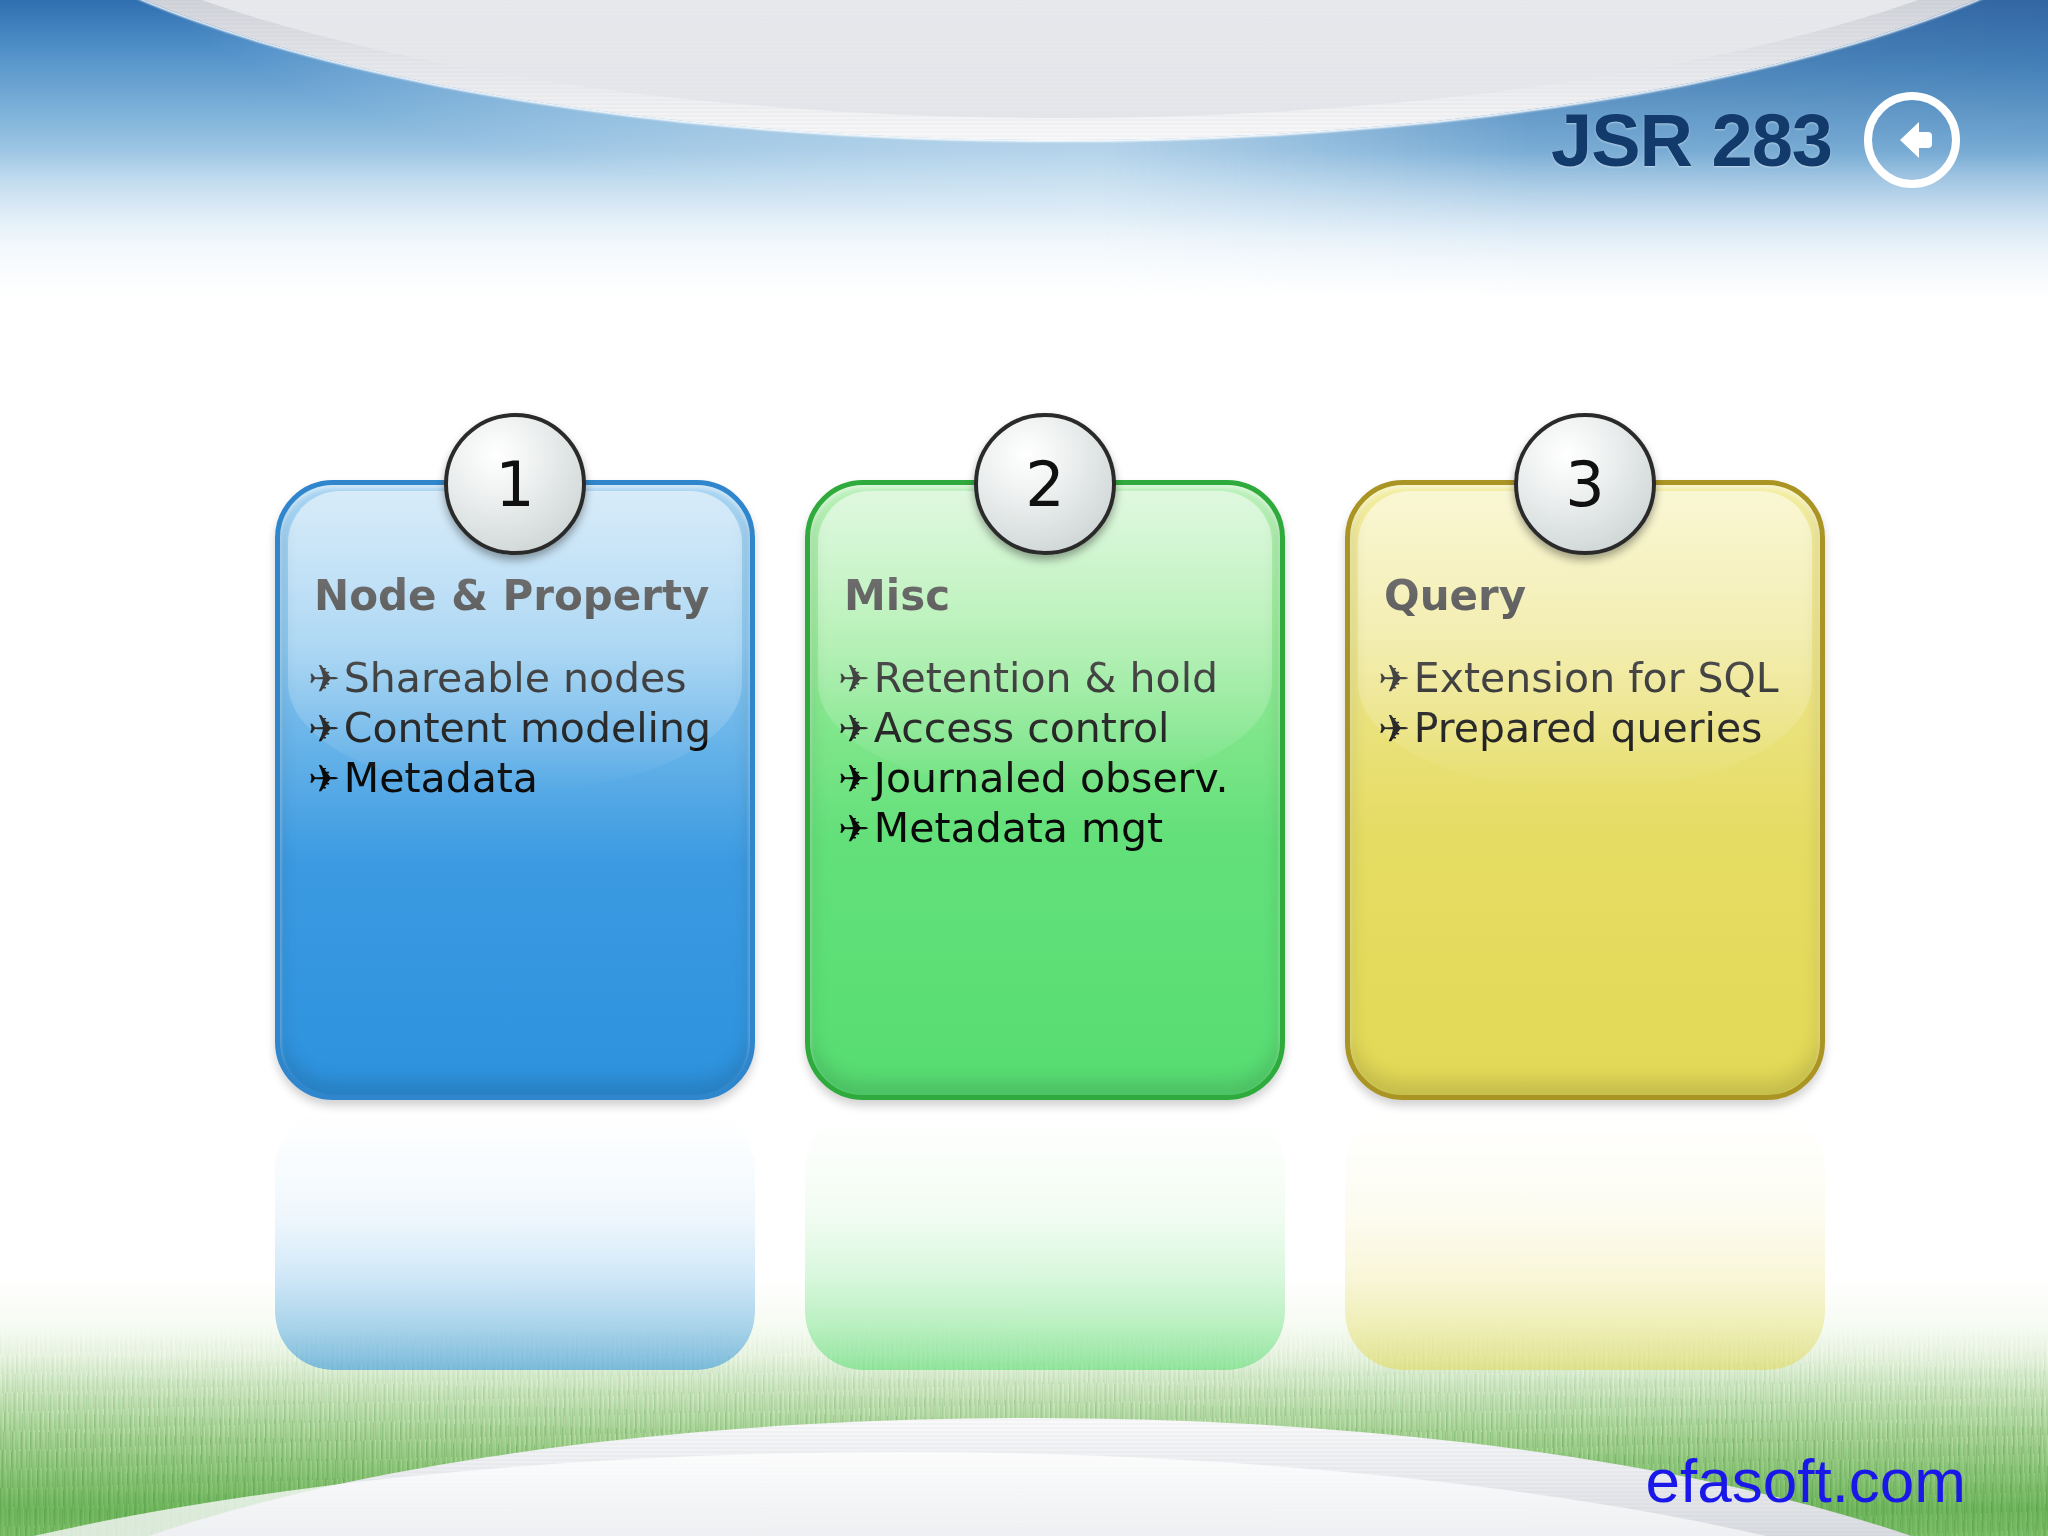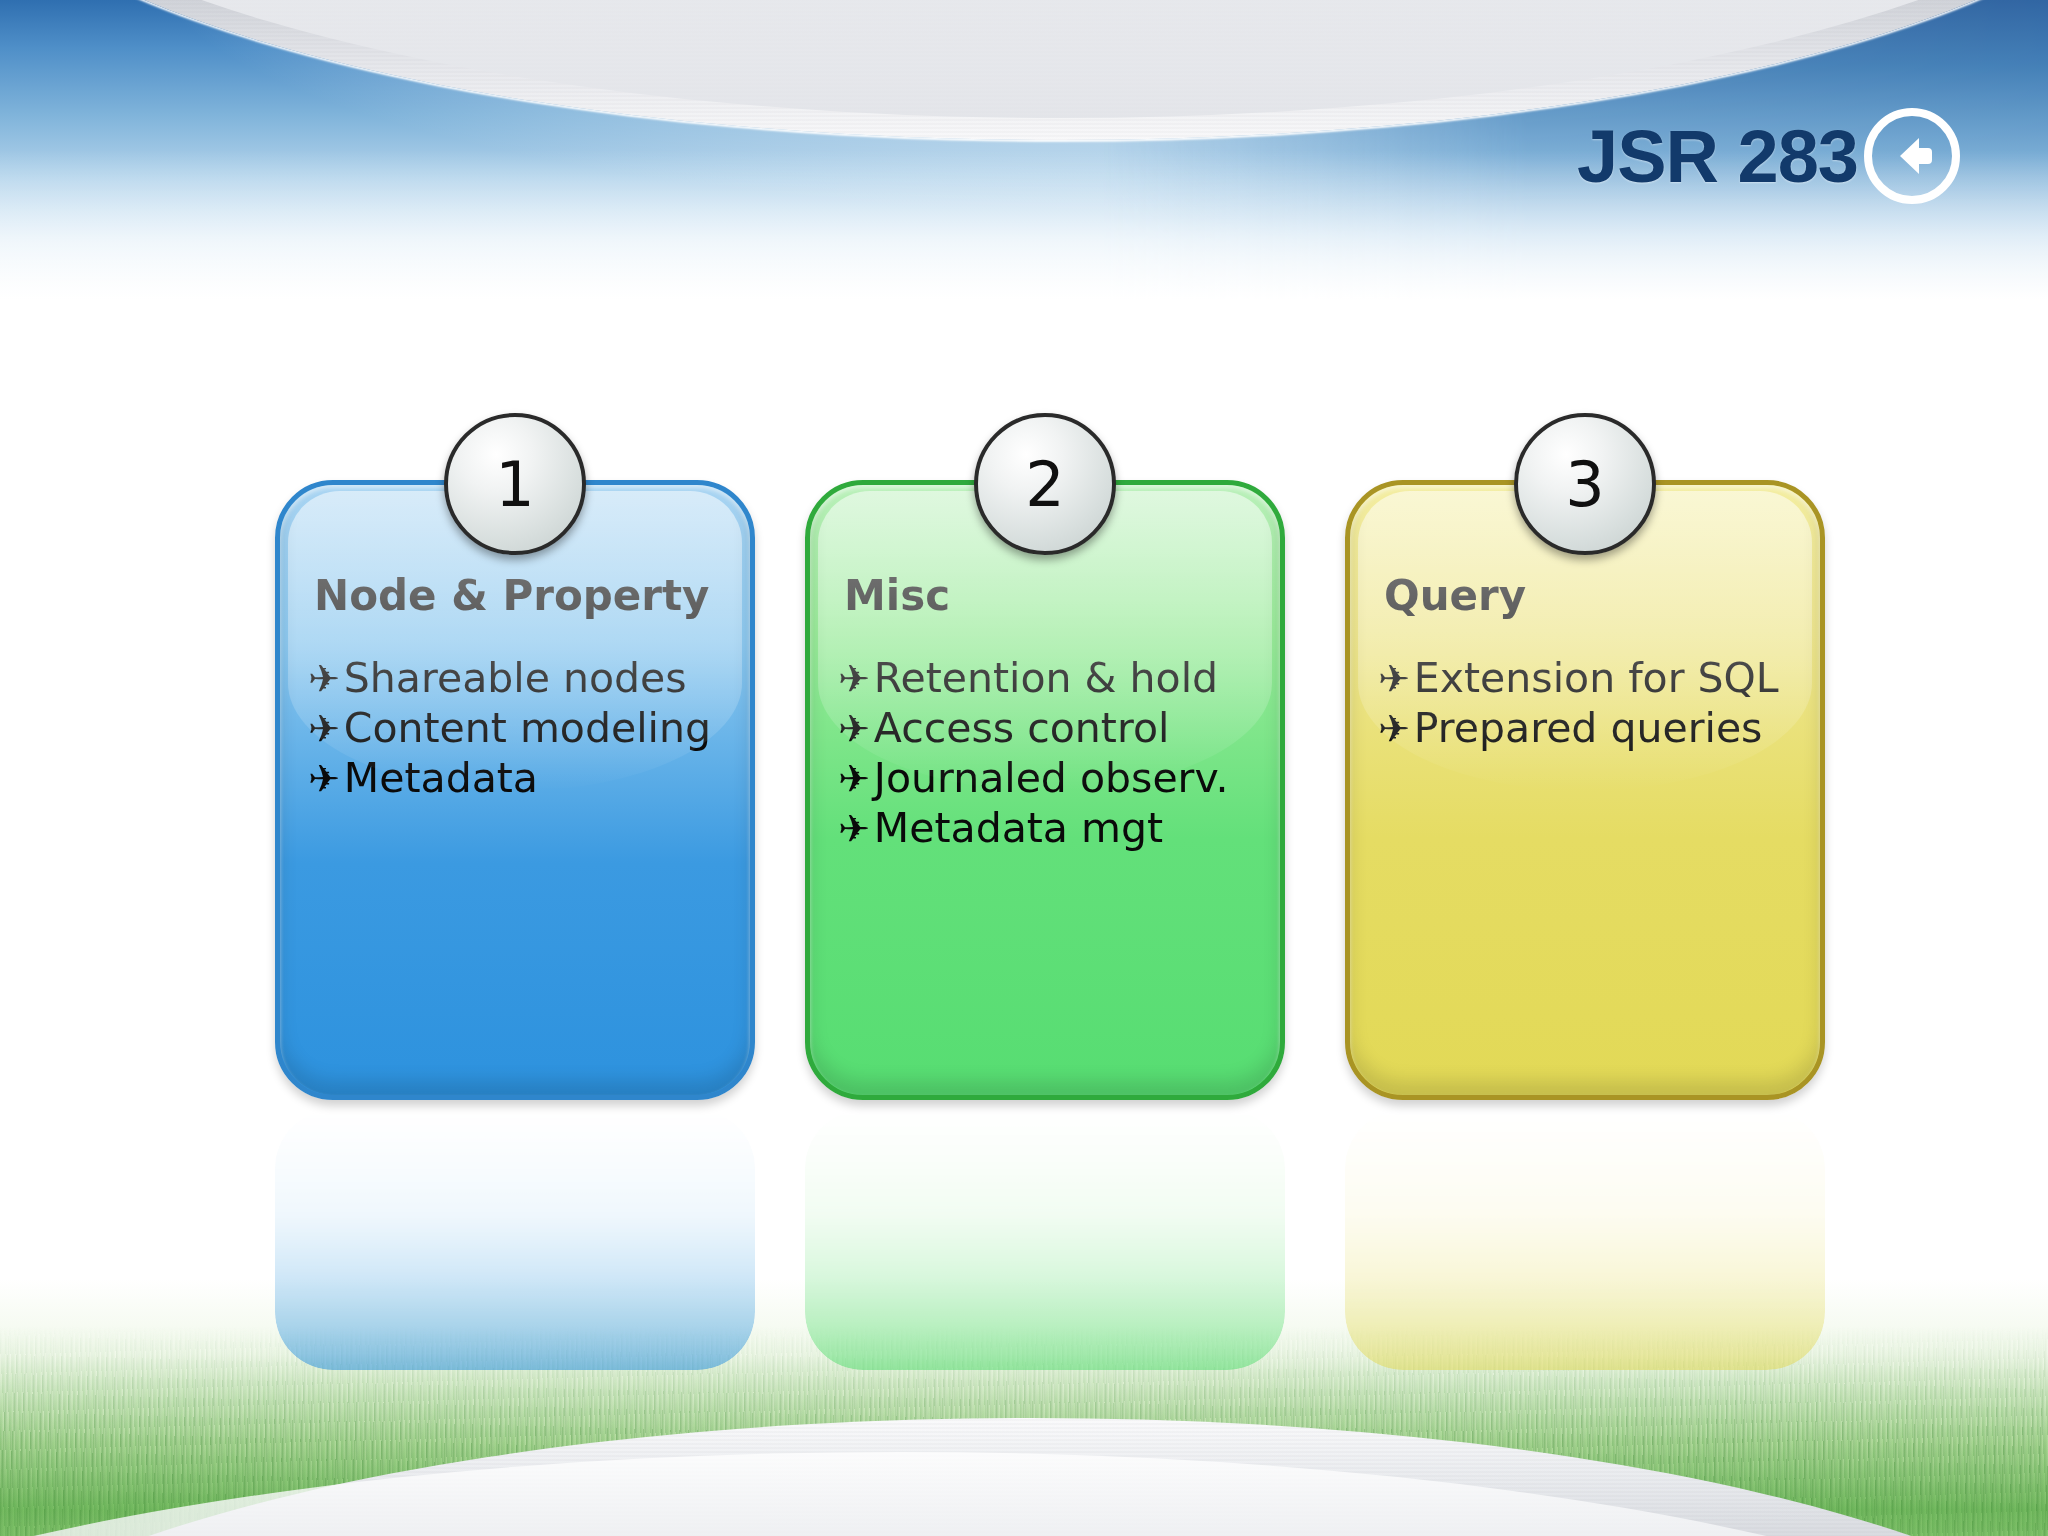--- a/index.html
+++ b/index.html
@@ -39,21 +39,21 @@
     background:linear-gradient(180deg,#ffffff 0%,#f0f1f4 60%,#dfe1e6 100%);
     opacity:.75;
   }
   .sky-bottom-fade{
     position:absolute;left:0;top:150px;width:2048px;height:240px;
     background:linear-gradient(180deg,rgba(255,255,255,0) 0%,rgba(255,255,255,.55) 45%,#ffffff 100%);
   }
 
   
   .title-wrap{
-    position:absolute;right:88px;top:92px;display:flex;align-items:center;gap:6px;margin-top:16px;
+    position:absolute;right:88px;top:92px;display:flex;align-items:center;gap:32px;
   }
   .slide-title{
     font-size:74px;font-weight:bold;color:#123a6b;letter-spacing:-1px;
     text-shadow:0 1px 2px rgba(255,255,255,.45);
     font-family:"Liberation Sans","DejaVu Sans",sans-serif;
   }
   .back-badge{
     width:96px;height:96px;border-radius:50%;
     border:8px solid #ffffff;position:relative;box-sizing:border-box;
   }
@@ -181,20 +181,21 @@
       <svg width="62" height="62" viewBox="0 0 62 62" aria-hidden="true">
         <path d="M38 13 L19 31 L38 49 L38 39 L47 39 Q51 39 51 35 L51 27 Q51 23 47 23 L38 23 Z" fill="#ffffff"></path>
       </svg>
     </div>
   </div>
 
   <div class="grass"></div>
   <div class="grass-tex"></div>
   <div class="swoosh-bottom"></div>
   <div class="swoosh-bottom2"></div>
+  <div class="footer-link">efasoft.com</div>
 
   <div class="cards">
 
     <div class="card-slot s1">
       <div class="reflect blue"></div>
       <div class="card blue">
         <div class="gloss"></div>
         <div class="rim"></div>
         <div class="badge">1</div>
         <div class="card-title">Node &amp; Property</div>

